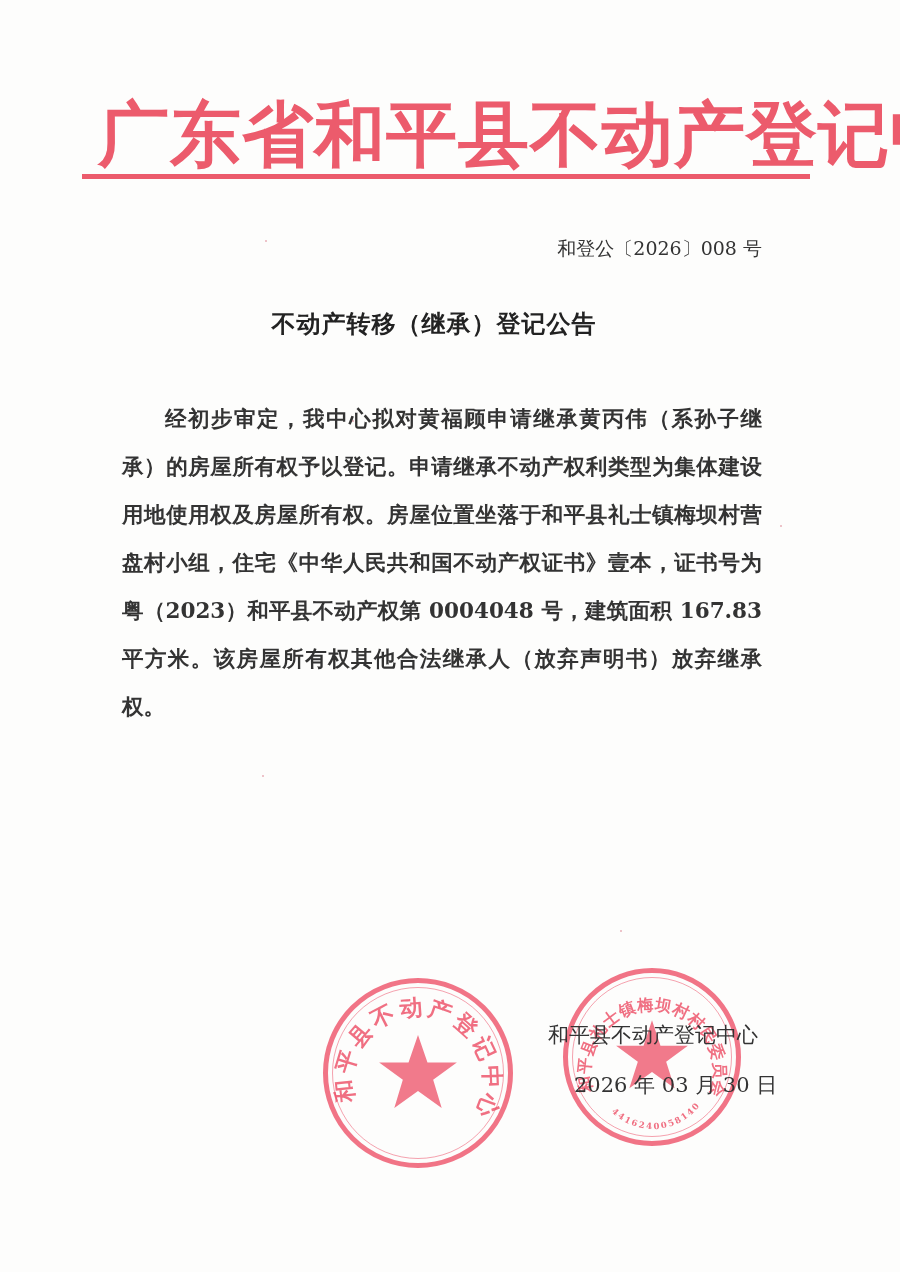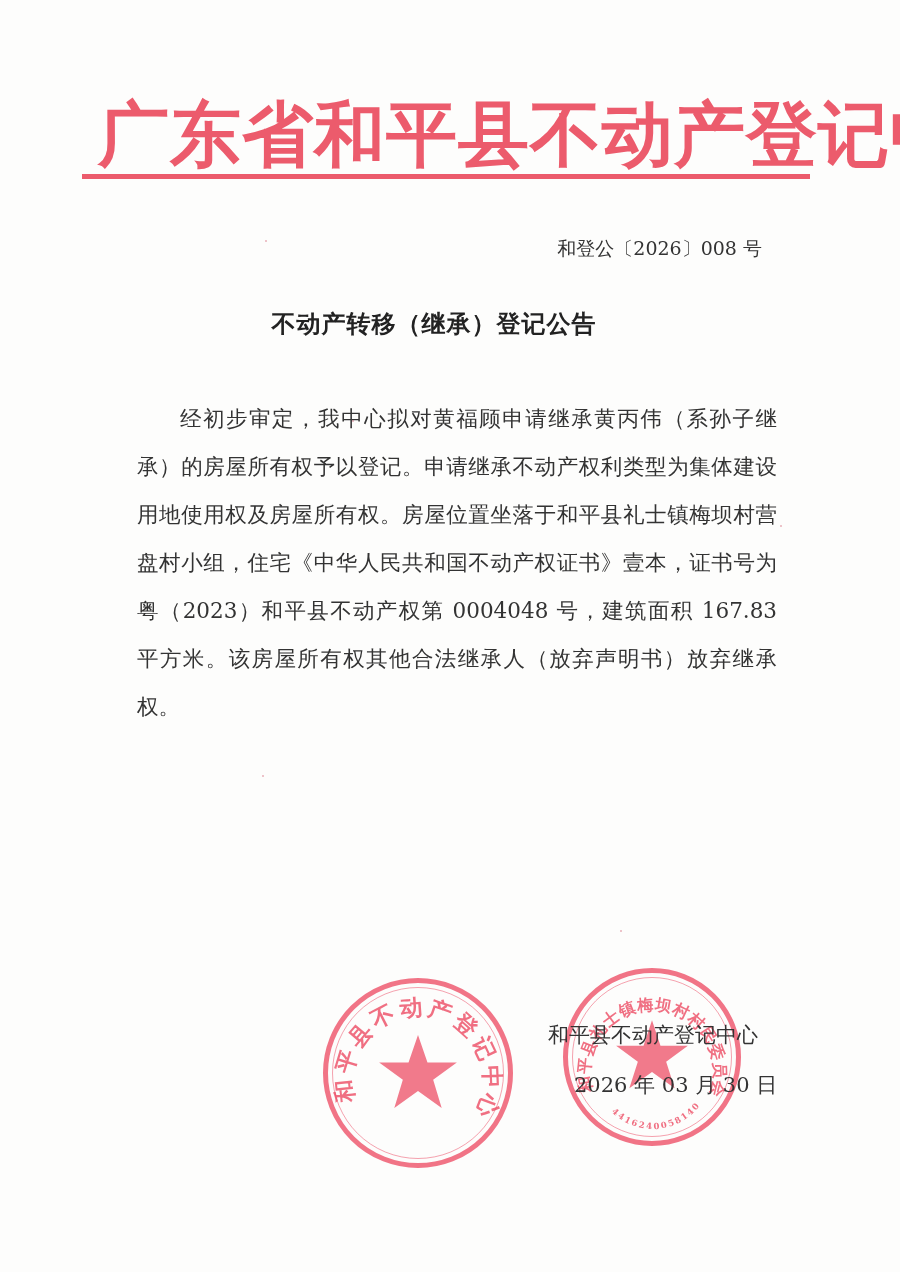--- a/index.html
+++ b/index.html
@@ -57,28 +57,29 @@
       top: 308px;
       text-align: center;
       font-family: "DejaVu Sans", "Liberation Sans", sans-serif;
       font-size: 24px;
       font-weight: bold;
       color: #222;
       letter-spacing: 1px;
     }
     .body-text {
       position: absolute;
-      left: 137px;
+      left: 122px;
       width: 640px;
       top: 395px;
       font-size: 21.5px;
       line-height: 48px;
       color: #333;
       text-align: justify;
       text-justify: inter-ideograph;
+      font-weight: bold;
     }
     .body-text p {
       margin: 0;
       text-indent: 2em;
     }
     .signature {
       position: absolute;
       left: 548px;
       top: 1010px;
       font-size: 21px;

